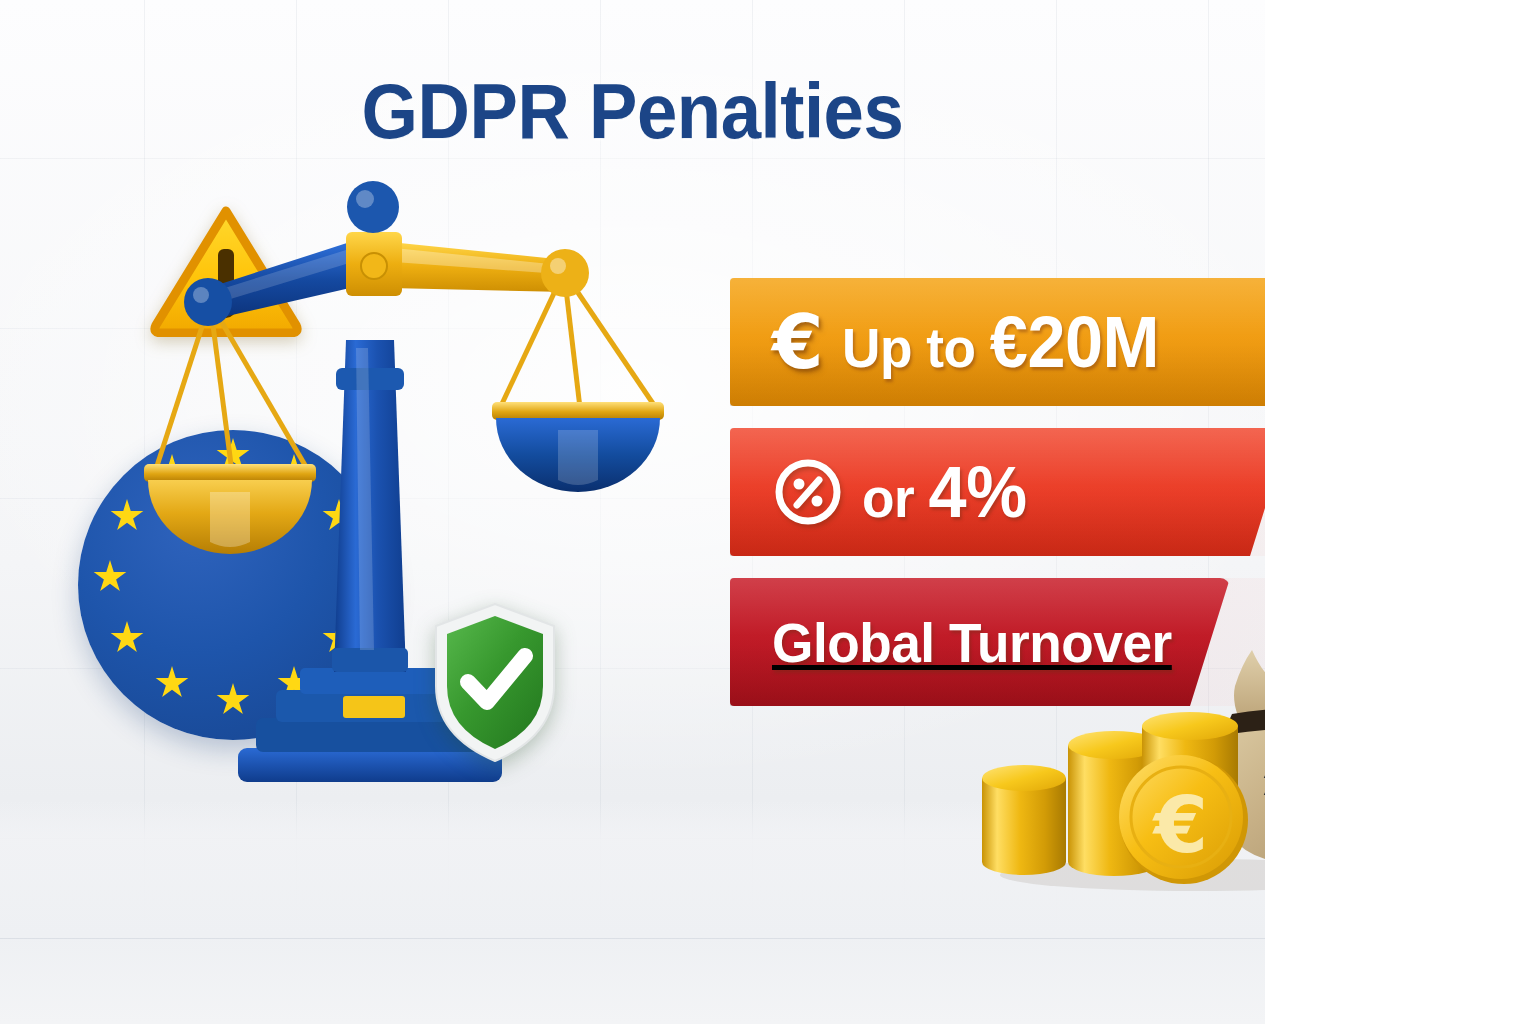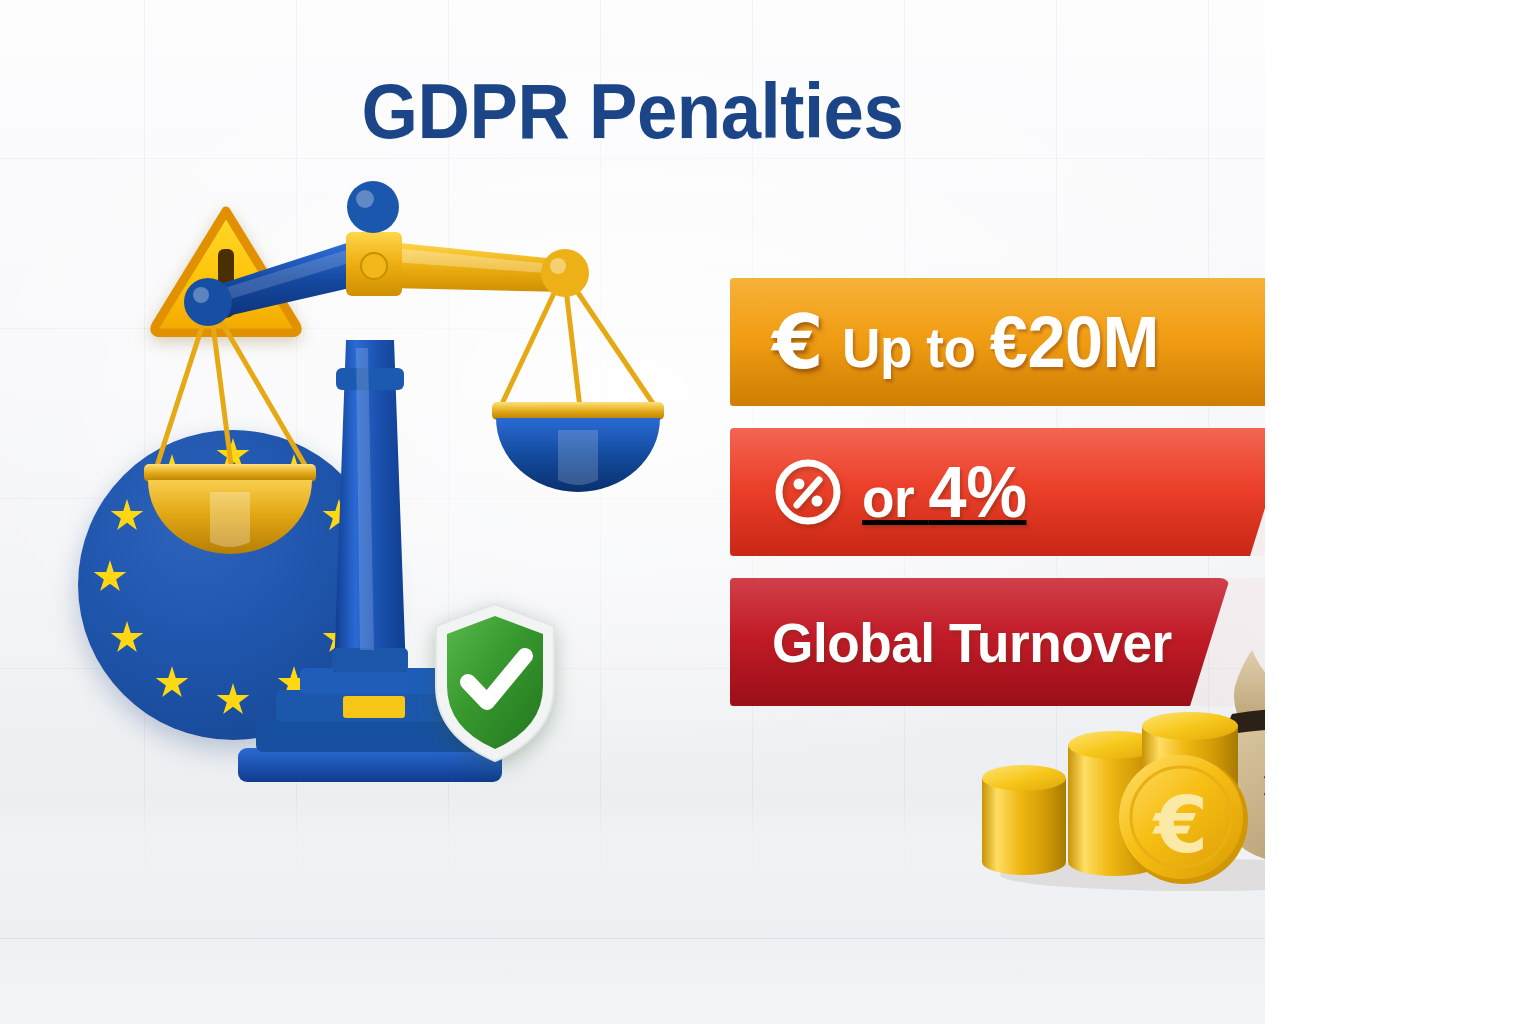--- a/index.html
+++ b/index.html
@@ -382,40 +382,40 @@
           </span>
           <span class="banner-label"><span>Up to </span><span class="big">€20M</span></span>
         </span>
       </div>
     </div>
 
     <div class="banner-row">
       <div class="banner-fade" style="clip-path: polygon(0 0, 790px 0, 742px 128px, 0 128px);
                   background: linear-gradient(90deg, rgba(243,201,198,0.0) 0%, rgba(243,201,198,0.9) 22%, rgba(247,219,217,0.3) 100%);"></div>
       <div class="banner-solid" style="width:560px; clip-path: polygon(0 0, 560px 0, 520px 128px, 0 128px);
-                  background: linear-gradient(180deg, #F14C34 0%, #EA3A24 52%, #D72B17 100%); text-decoration: underline;">
+                  background: linear-gradient(180deg, #F14C34 0%, #EA3A24 52%, #D72B17 100%);">
         <span class="banner-text">
           <span class="banner-icon">
             <svg width="72" height="72" viewBox="0 0 72 72">
               <circle cx="36" cy="36" r="29" fill="none" stroke="#ffffff" stroke-width="7"></circle>
               <circle cx="27" cy="28" r="5.5" fill="#ffffff"></circle>
               <circle cx="45" cy="45" r="5.5" fill="#ffffff"></circle>
               <line x1="47" y1="24" x2="25" y2="49" stroke="#ffffff" stroke-width="7" stroke-linecap="round"></line>
             </svg>
           </span>
           <span class="banner-label"><span>or </span><span class="big">4%</span></span>
         </span>
       </div>
     </div>
 
     <div class="banner-row">
       <div class="banner-fade" style="clip-path: polygon(0 0, 790px 0, 742px 128px, 0 128px);
                   background: linear-gradient(90deg, rgba(240,203,205,0.0) 0%, rgba(240,203,205,0.9) 20%, rgba(246,222,223,0.35) 100%);"></div>
       <div class="banner-solid" style="width:500px; clip-path: polygon(0 0, 500px 0, 460px 128px, 0 128px);
-                  background: linear-gradient(180deg, #C9202C 0%, #BE1622 52%, #A5101A 100%);">
+                  background: linear-gradient(180deg, #C9202C 0%, #BE1622 52%, #A5101A 100%); text-decoration: underline;">
         <span class="banner-text">
           <span class="banner-label">Global Turnover</span>
         </span>
       </div>
     </div>
   </div>
 
   <svg class="money" viewBox="0 0 420 270">
     <defs>
       <linearGradient id="coinTop" x1="0" y1="0" x2="1" y2="1">

